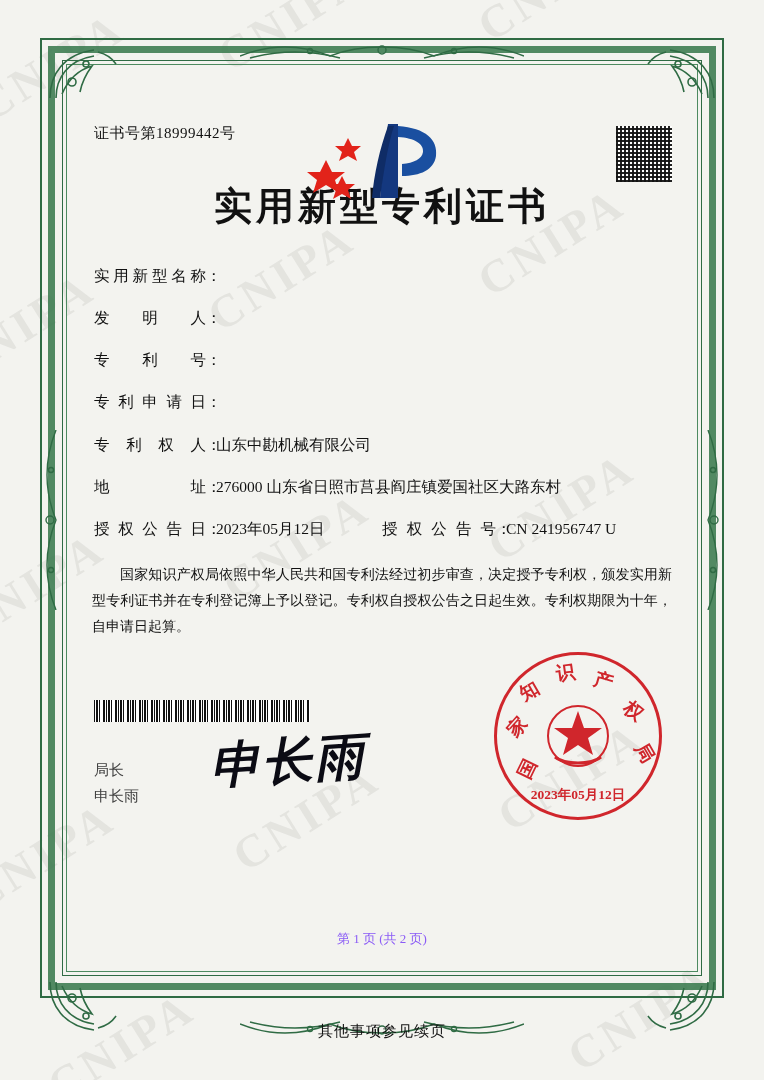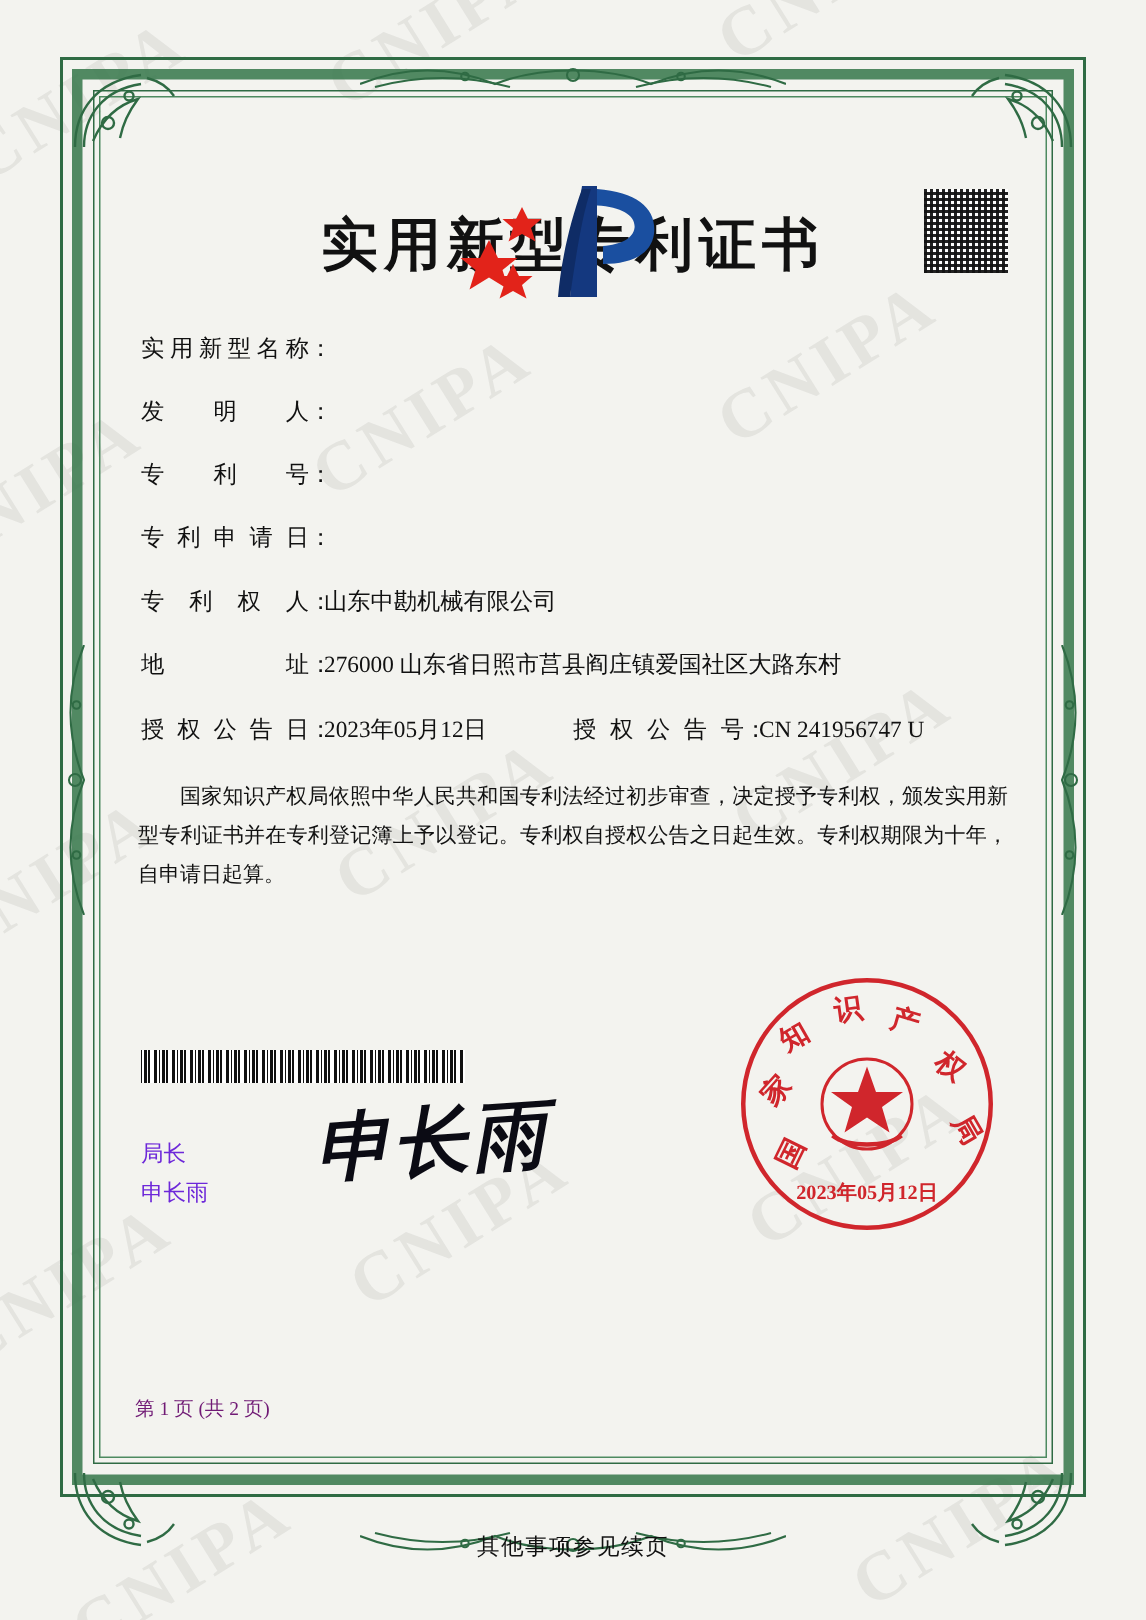--- a/index.html
+++ b/index.html
@@ -192,21 +192,21 @@
       #111 0 1px, #fff 1px 2px, #111 2px 4px, #fff 4px 5px,
       #111 5px 6px, #fff 6px 9px, #111 9px 11px, #fff 11px 12px);
   }
 
   .sign-block {
     position: absolute;
     left: 4px;
     top: 658px;
     font-size: 15px;
     line-height: 1.7;
-    color: #6d28d9;
+    color: #404040;
   }
 
   .signature {
     position: absolute;
     left: 120px;
     top: 628px;
     font-size: 50px;
     color: #0b0b14;
     font-family: "DejaVu Serif", serif;
     font-style: italic;
@@ -251,23 +251,23 @@
     color: #d0262c;
     font-size: 13.5px;
     white-space: nowrap;
     font-weight: 600;
   }
 
   .page-num {
     position: absolute;
     left: 0; right: 0;
     bottom: -8px;
-    text-align: left;
+    text-align: center;
     font-size: 13px;
-    color: #701a75;
+    color: #8b5cf6;
   }
 
   .footer-note {
     position: absolute;
     left: 0; right: 0;
     top: 1022px;
     text-align: center;
     font-size: 15px;
     color: #111;
     letter-spacing: 1px;
@@ -390,20 +390,21 @@
       <path d="M14 0 C2 30 2 60 14 90 C2 120 2 150 14 180"></path>
       <circle cx="8" cy="90" r="4"></circle>
           <circle cx="9" cy="40" r="2.5"></circle>
           <circle cx="9" cy="140" r="2.5"></circle>
     </g>
       </svg>
   </div>
 
   <div class="content">
 
+    <div class="cert-no">证书号第18999442号</div>
 
     <div class="qr"></div>
 
     <div class="emblem">
       <svg viewBox="0 0 160 92">
         <g fill="#e2231a">
           <polygon points="24,46 30,58 43,58 33,66 37,79 24,71 11,79 15,66 5,58 18,58"></polygon>
           <polygon points="46,24 50,32 59,32 52,38 55,47 46,42 37,47 40,38 33,32 42,32"></polygon>
           <polygon points="40,62 44,70 53,70 46,76 49,85 40,80 31,85 34,76 27,70 36,70"></polygon>
         </g>

